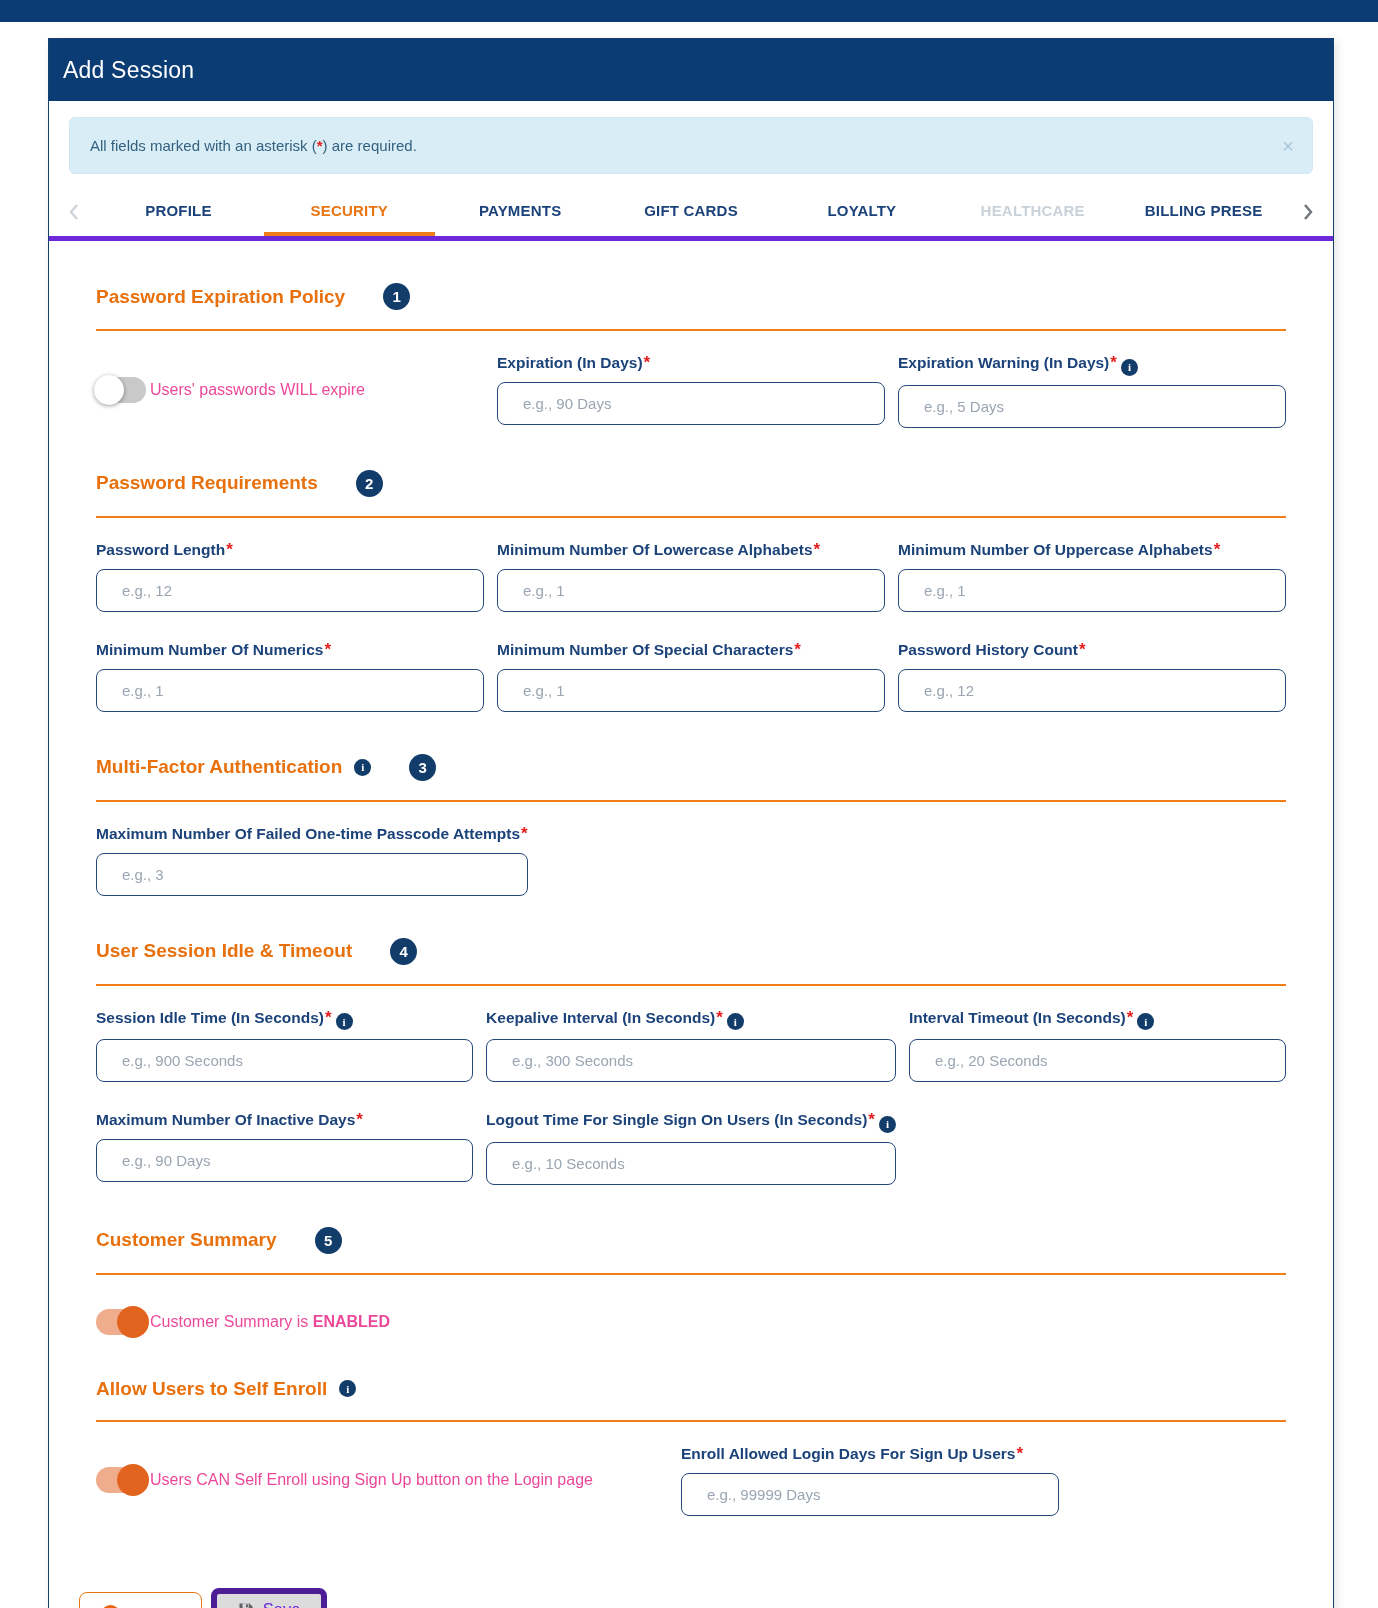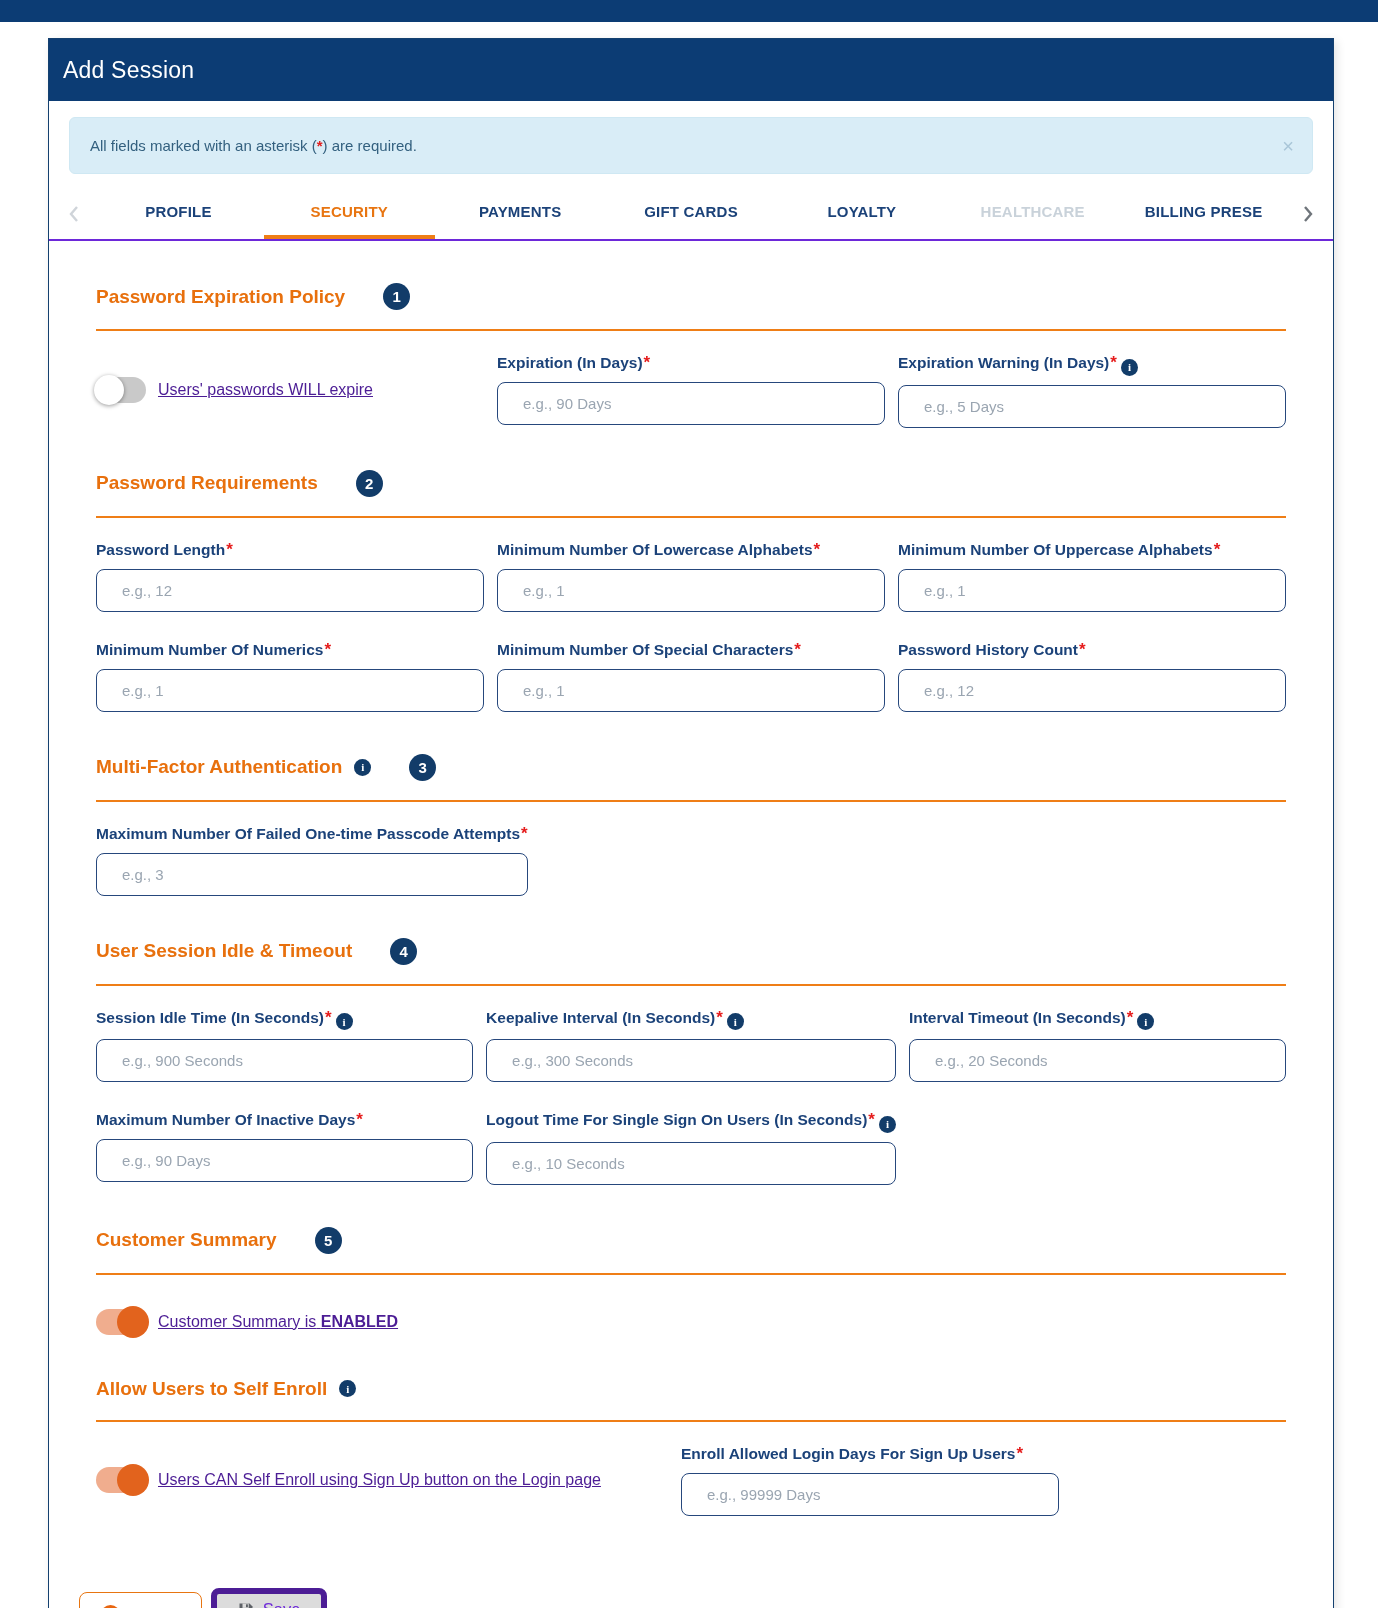--- a/index.html
+++ b/index.html
@@ -57,21 +57,21 @@
     line-height: 1;
     cursor: pointer;
   }
 
   .tabbar {
     display: flex;
     align-items: stretch;
     height: 53px;
     margin-top: 14px;
     padding: 0 6px;
-    border-bottom: 2px solid #6d28d9;
+    border-bottom: 5px solid #6d28d9;
   }
   .chev {
     width: 38px;
     display: flex;
     align-items: center;
     justify-content: center;
     cursor: pointer;
     flex: none;
   }
   .tab {
@@ -196,21 +196,21 @@
     width: 30px; height: 30px; border-radius: 50%;
     background: #fff;
     box-shadow: 0 1px 4px rgba(0,0,0,.40);
   }
   .toggle.on { background: #f0ad8e; }
   .toggle.on .knob {
     position: absolute; right: -3px; top: -3px;
     width: 32px; height: 32px; border-radius: 50%;
     background: #e2631d;
   }
-  .toggle-label { margin-left: 12px; color: #4c1d95; font-size: 16px; text-decoration: underline; }
+  .toggle-label { margin-left: 4px; color: #ec4899; font-size: 16px; }
   .toggle-label .bold { font-weight: 700; }
 
   .footer { padding: 72px 0 70px 30px; }
   .btn {
     display: inline-flex;
     align-items: center;
     gap: 9px;
     height: 44px;
     padding: 0 21px;
     border-radius: 8px;

